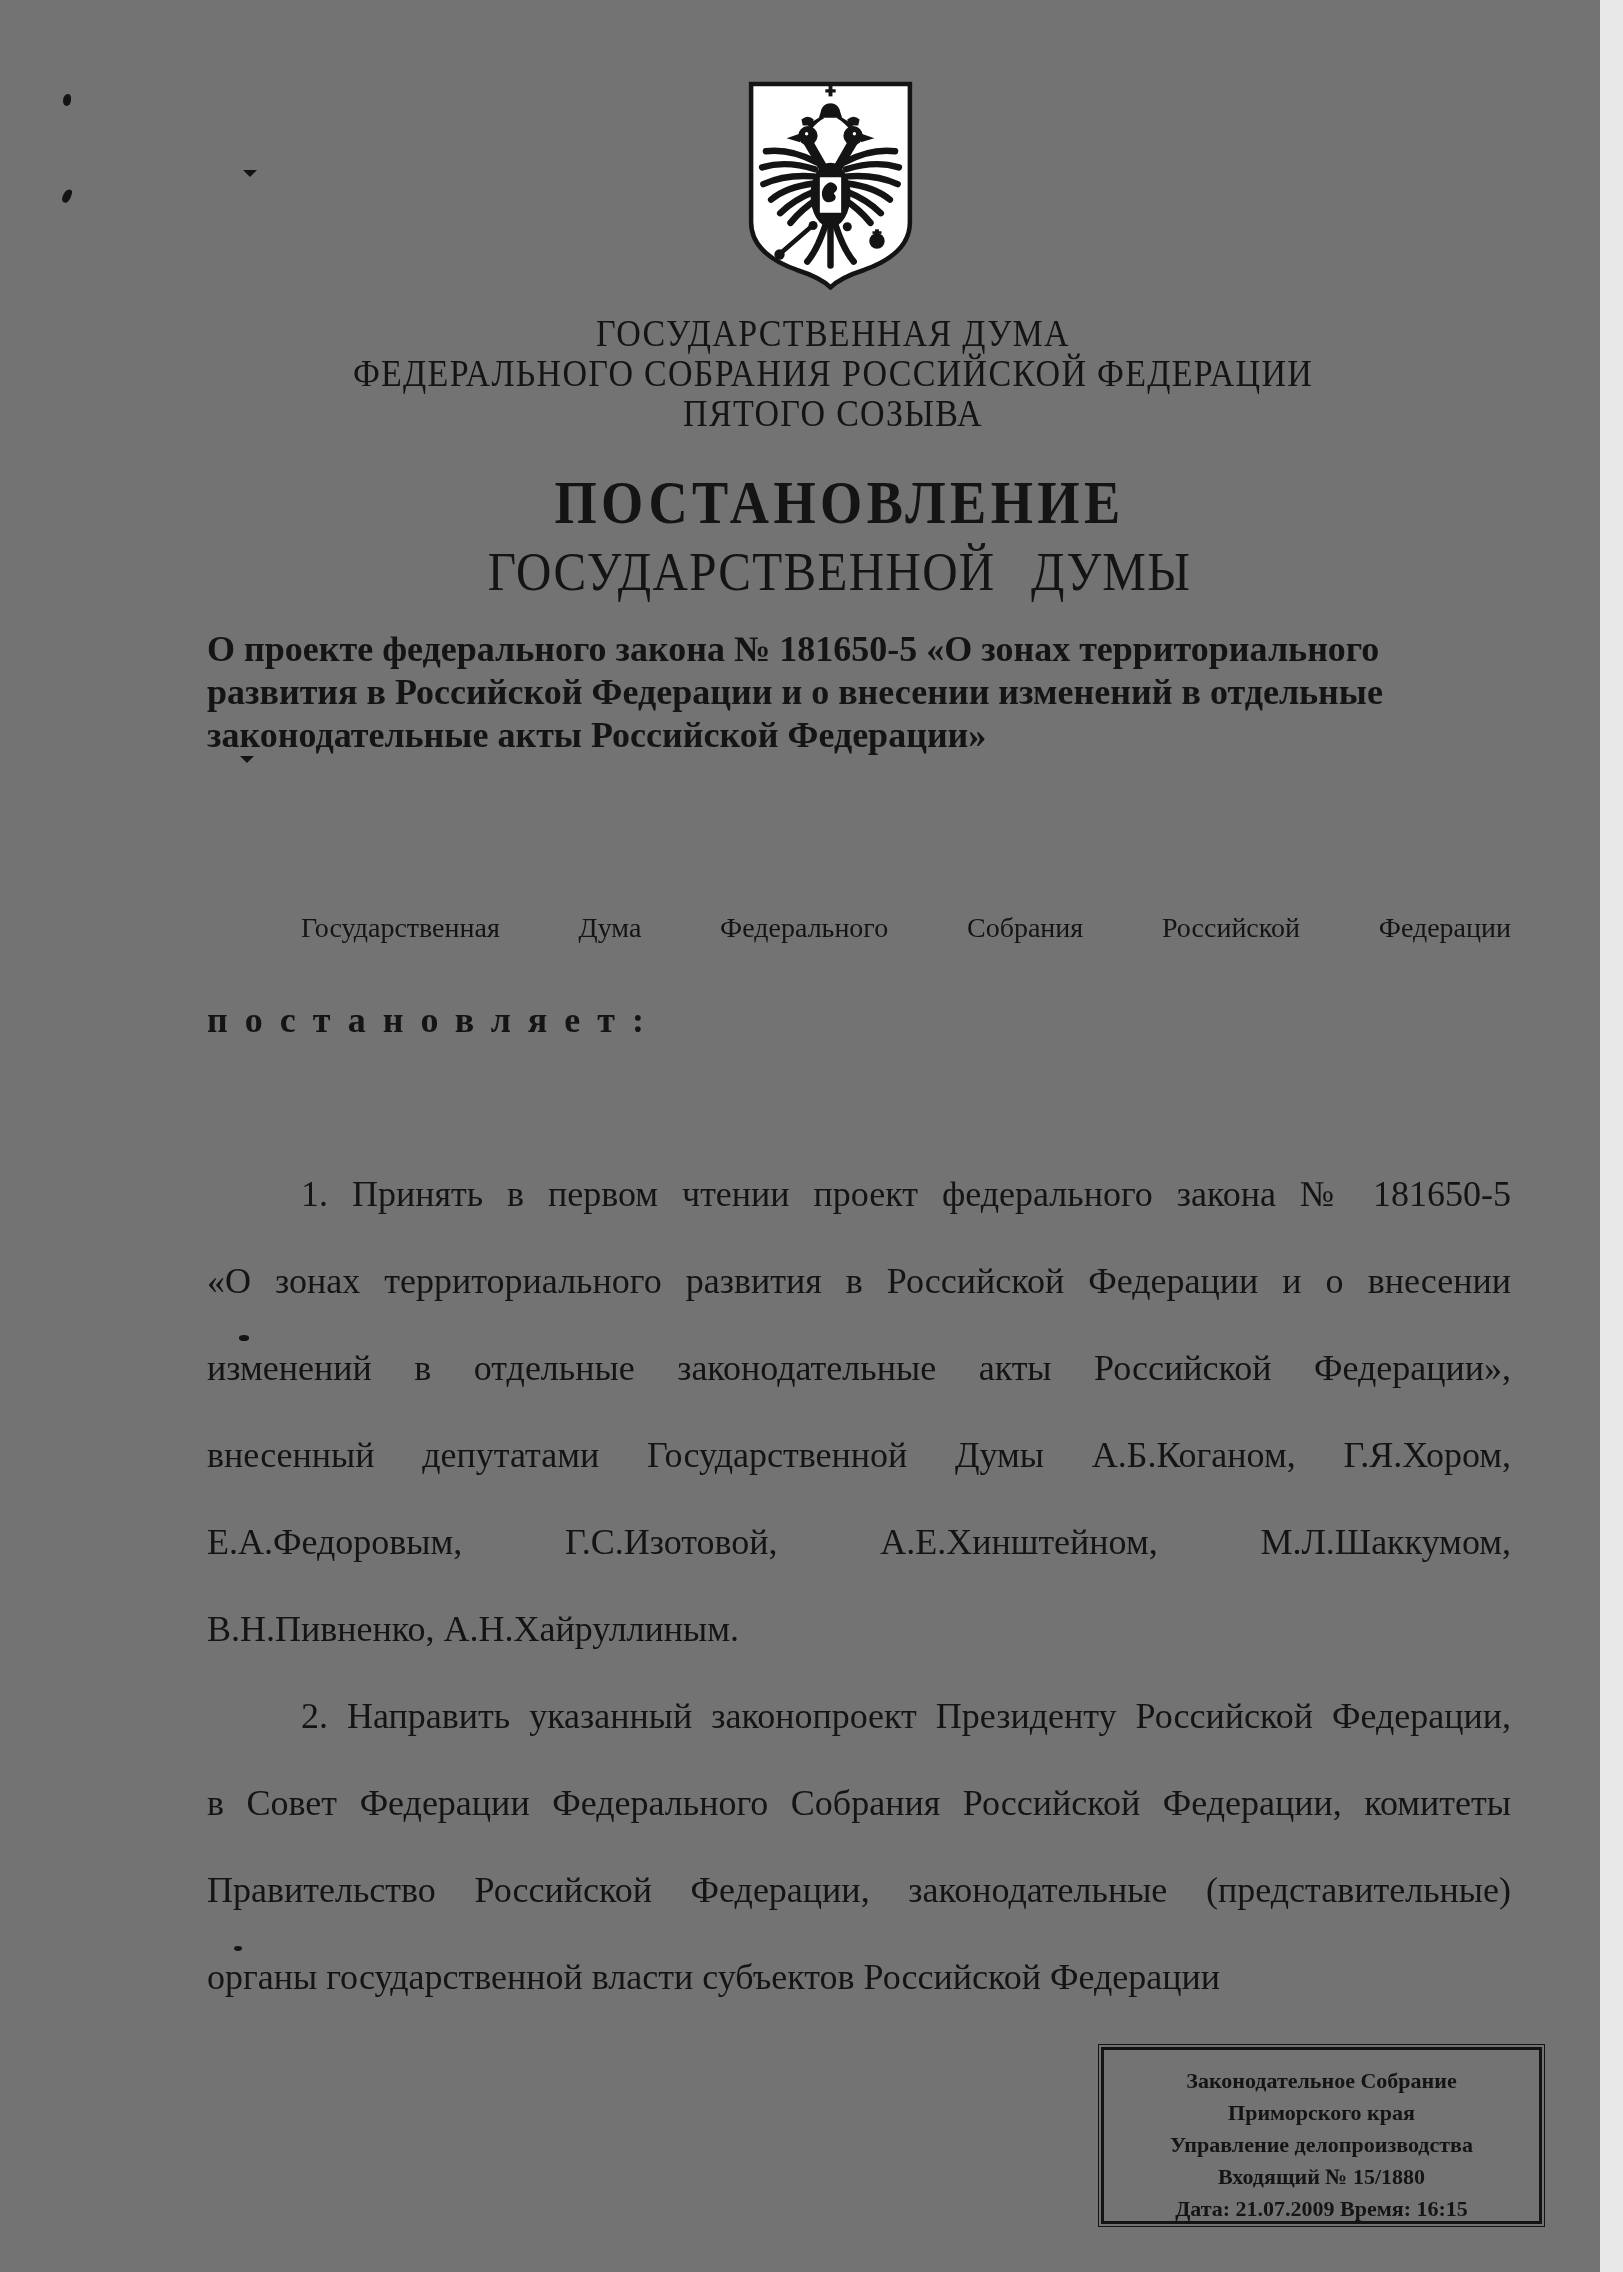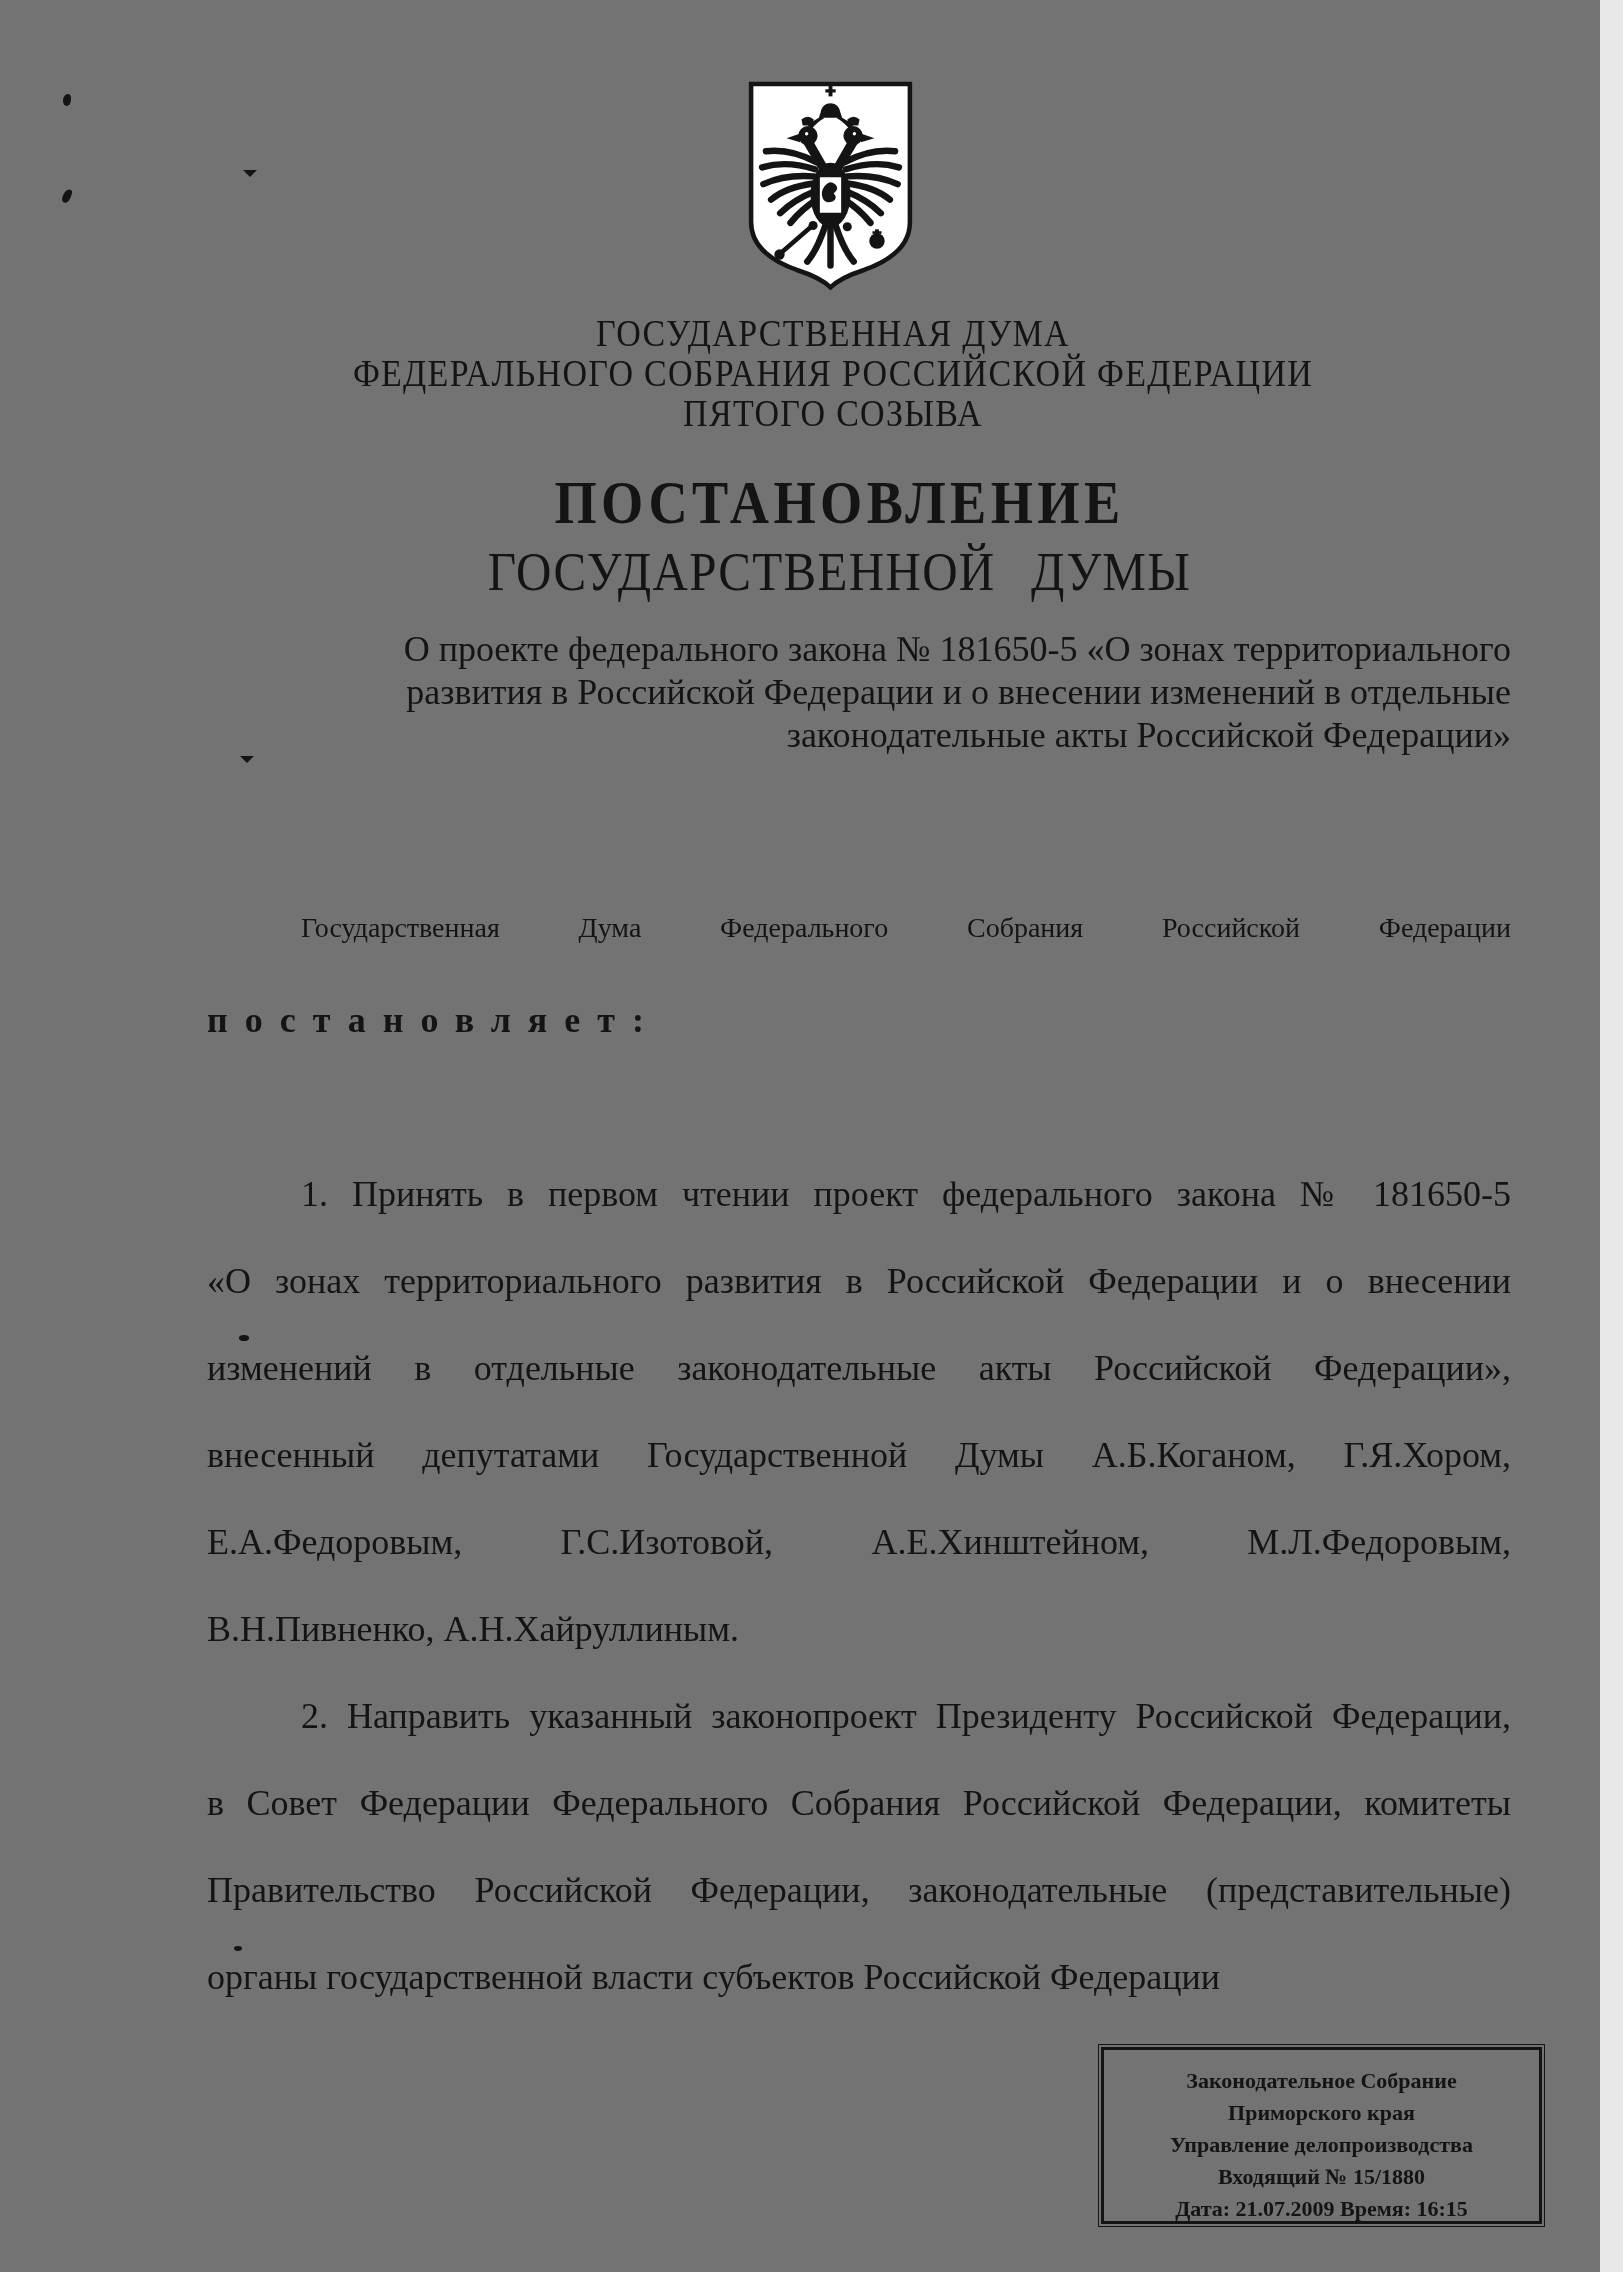--- a/index.html
+++ b/index.html
@@ -30,21 +30,21 @@
     transform:scale(.97,1.1);transform-origin:top center;white-space:nowrap;
   }
   .doc-subtype{
     position:absolute;left:181px;top:540px;width:1317px;
     text-align:center;font-size:49px;letter-spacing:1.3px;word-spacing:22px;
     transform:scaleY(1.1);transform-origin:top center;white-space:nowrap;
   }
   
   .title{
     position:absolute;left:207px;top:628px;width:1304px;
-    text-align:right;font-weight:normal;font-size:36px;line-height:43px;
+    text-align:left;font-weight:bold;font-size:36px;line-height:43px;
   }
   
   .preamble-1{
     position:absolute;left:207px;top:906px;width:1304px;
     font-size:28px;line-height:43px;text-indent:94px;
     text-align:justify;text-align-last:justify;
   }
   .preamble-2{
     position:absolute;left:207px;top:999px;width:1304px;
     font-size:36px;line-height:43px;font-weight:bold;letter-spacing:17px;
@@ -161,21 +161,21 @@
   </div>
 
   <div class="preamble-1">Государственная Дума Федерального Собрания Российской Федерации</div>
   <div class="preamble-2">постановляет:</div>
 
   <div class="body-text">
     <div class="bline indent">1. Принять в первом чтении проект федерального закона № 181650-5</div>
     <div class="bline">«О зонах территориального развития в Российской Федерации и о внесении</div>
     <div class="bline">изменений в отдельные законодательные акты Российской Федерации»,</div>
     <div class="bline">внесенный депутатами Государственной Думы А.Б.Коганом, Г.Я.Хором,</div>
-    <div class="bline">Е.А.Федоровым, Г.С.Изотовой, А.Е.Хинштейном, М.Л.Федоровым,</div>
+    <div class="bline">Е.А.Федоровым, Г.С.Изотовой, А.Е.Хинштейном, М.Л.Шаккумом,</div>
     <div class="bline para-end">В.Н.Пивненко, А.Н.Хайруллиным.</div>
     <div class="bline indent">2. Направить указанный законопроект Президенту Российской Федерации,</div>
     <div class="bline">в Совет Федерации Федерального Собрания Российской Федерации, комитеты</div>
     <div class="bline">Правительство Российской Федерации, законодательные (представительные)</div>
     <div class="bline para-end">органы государственной власти субъектов Российской Федерации</div>
   </div>
 
   <div class="stamp">
     <div class="stamp-inner">
       <div>Законодательное Собрание</div>

